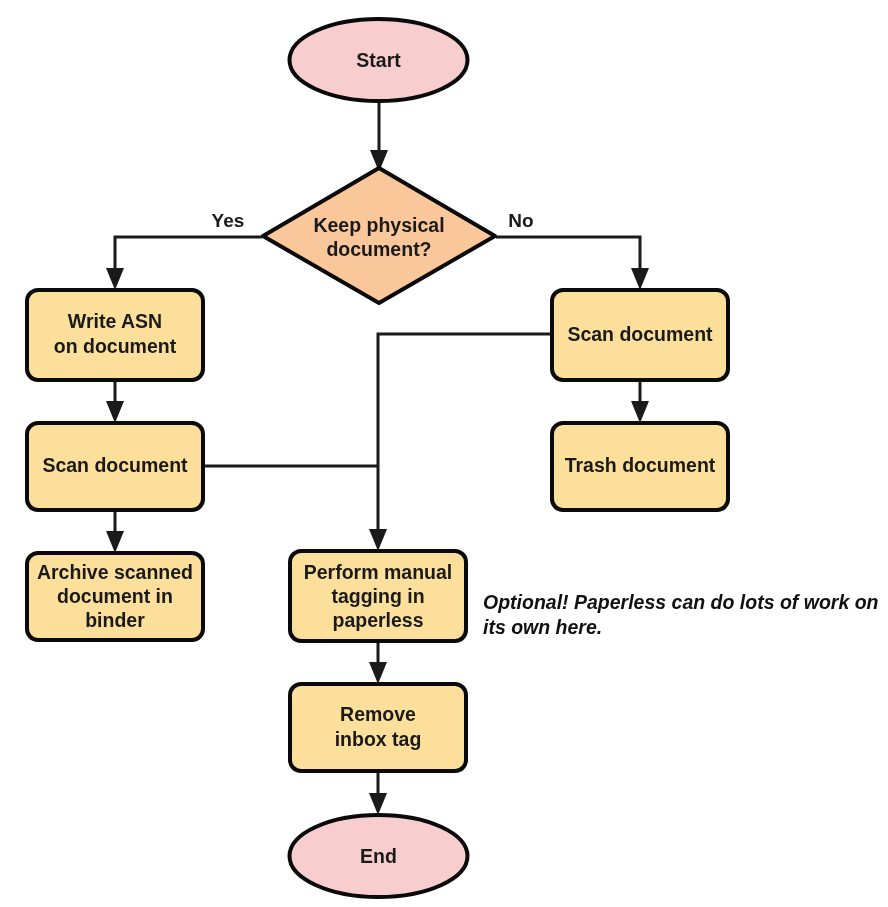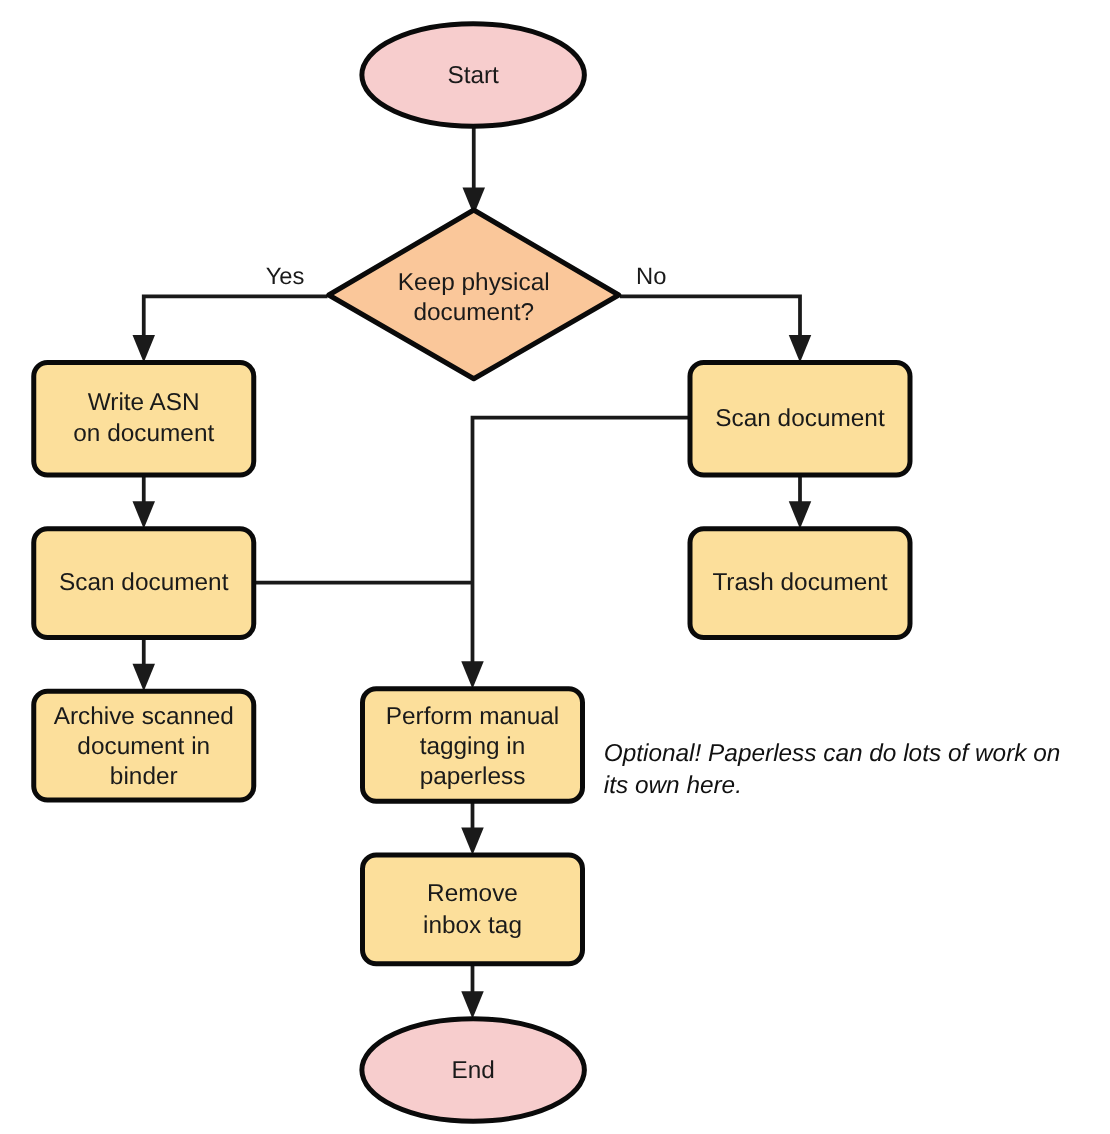--- a/index.html
+++ b/index.html
@@ -14,20 +14,21 @@
     position: relative;
     overflow: hidden;
     font-family: "Liberation Sans", sans-serif;
   }
   #flow-root {
     position: absolute;
     left: 0;
     top: 0;
     width: 888px;
     height: 907px;
+    font-weight: bold;
   }
   svg.flow-canvas {
     position: absolute;
     left: 0;
     top: 0;
     width: 888px;
     height: 907px;
     display: block;
   }
   .node-shape {

